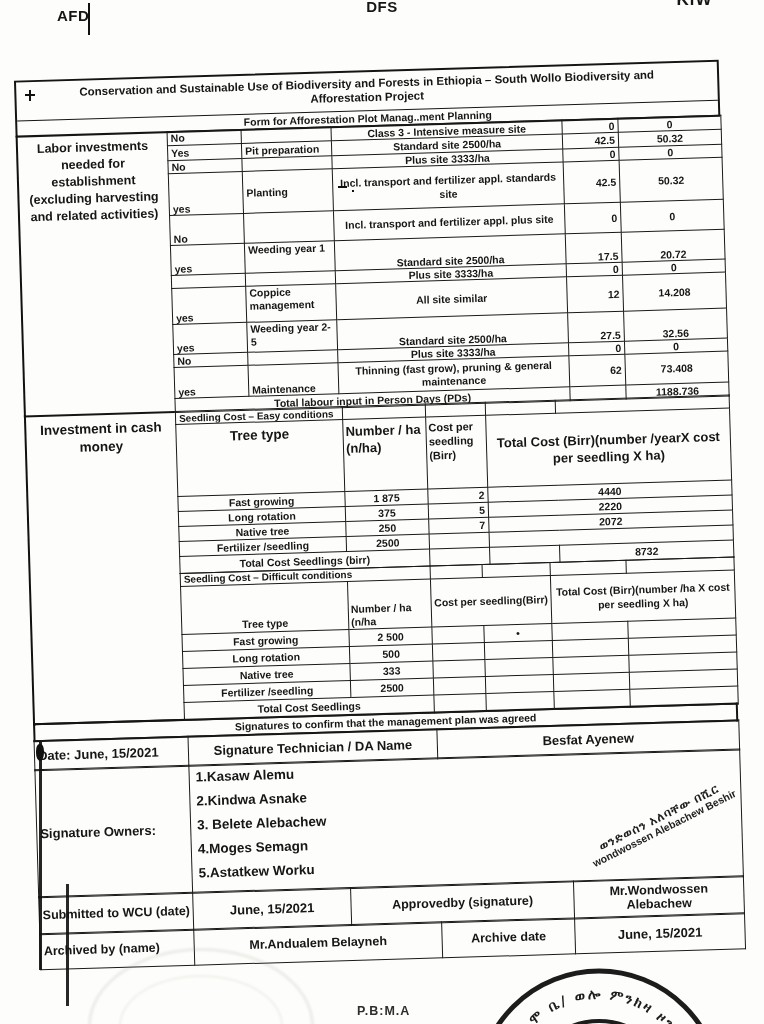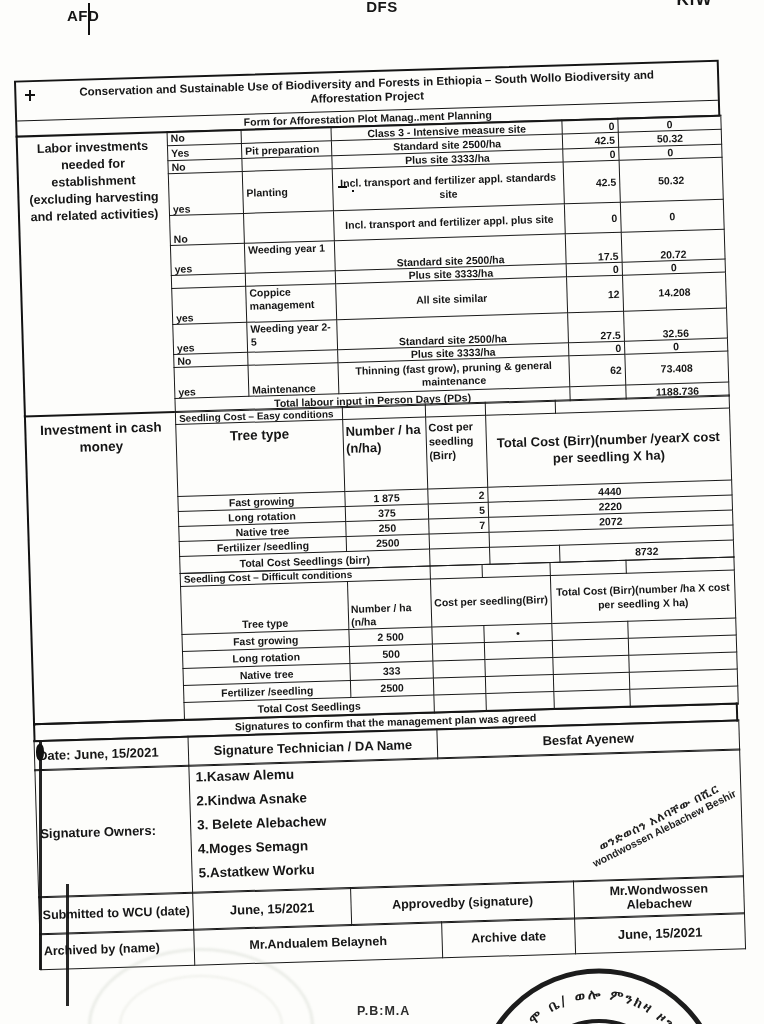--- a/index.html
+++ b/index.html
@@ -2,21 +2,21 @@
 <html><head>
 <meta charset="utf-8">
 <style>
   html,body{margin:0;padding:0;background:#e8e8e6;}
   .page{
     position:relative; width:764px; height:1024px; overflow:hidden;
     background:#fdfdfb; font-family:"Liberation Sans", sans-serif;
     font-weight:700; color:#161616;
   }
   .corner{position:absolute; font-size:15px; letter-spacing:.5px;}
-  .corner.afd{left:67px; top:7px;}
+  .corner.afd{left:57px; top:7px;}
   .corner.dfs{left:50%; top:-2px; transform:translateX(-50%);}
   .corner.kfw{right:52px; top:-10px; font-size:17px;}
 
   .sheet{
     position:absolute; left:27px; top:70px; width:705px;
     transform:rotate(-1.7deg); transform-origin:50% 50%;
   }
 
   
   .titlebox{border:2.2px solid #151515;}

